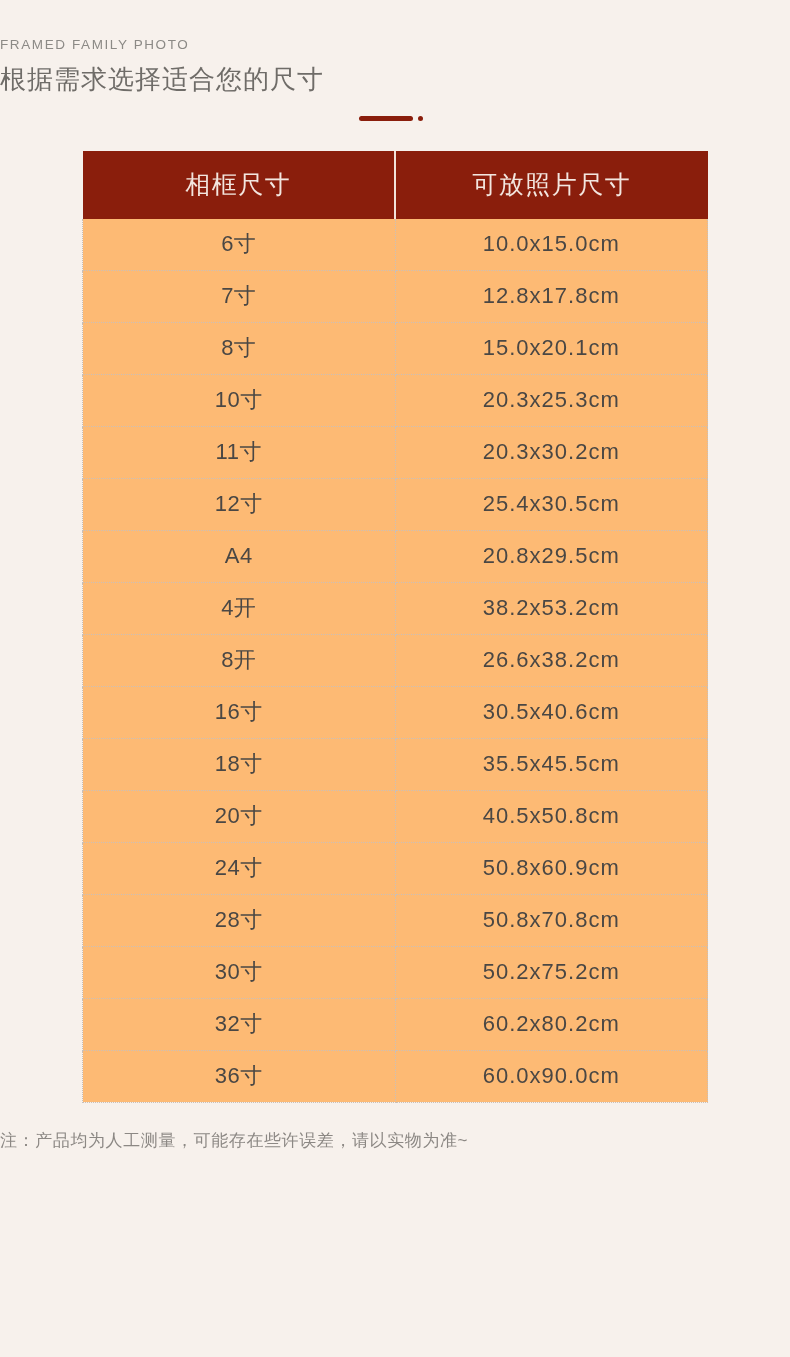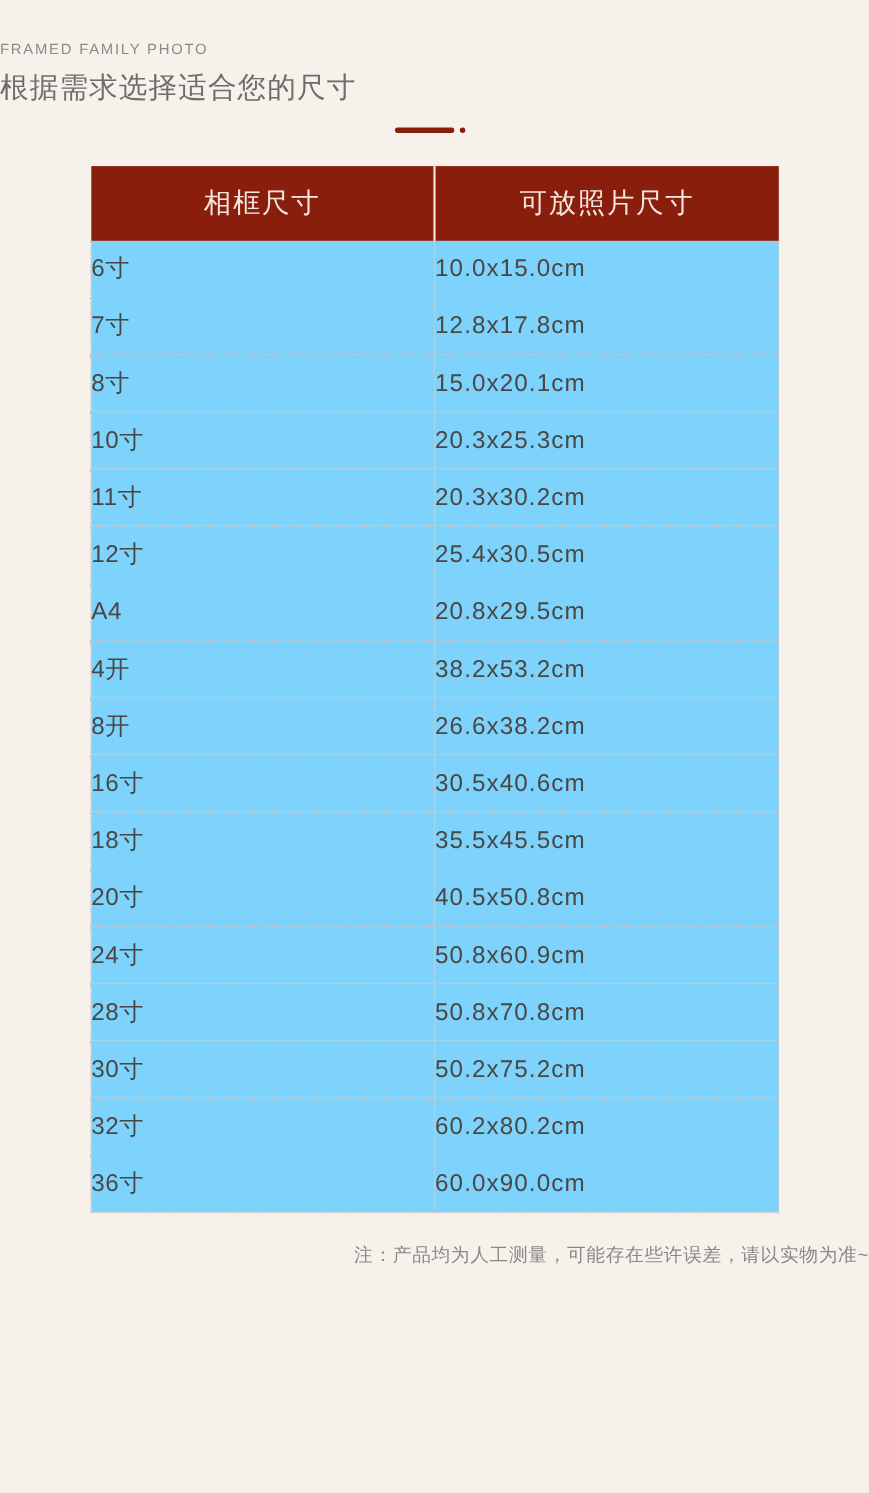--- a/index.html
+++ b/index.html
@@ -103,24 +103,24 @@
     padding: 0;
     text-align: center;
     vertical-align: middle;
     border: none;
   }
   table.size-table th.col-left {
     border-right: 2px solid #f2e3da;
   }
 
   table.size-table td {
-    background: #7dd3fc;
+    background: #fdba74;
     height: 51px;
     padding: 0;
-    text-align: left;
+    text-align: center;
     vertical-align: middle;
     font-size: 22px;
     font-weight: 400;
     color: #4a4744;
     letter-spacing: 0.5px;
     border-bottom: 1px dotted #c9bfb8;
     border-left: 1px dotted #c9bfb8;
     border-right: 1px dotted #c9bfb8;
   }
 
@@ -128,21 +128,21 @@
     letter-spacing: 1px;
   }
 
   table.size-table tbody tr:last-child td {
     border-bottom: 1px dotted #c9bfb8;
   }
 
   
   .note {
     margin: 26px auto 0 auto;
-    text-align: right;
+    text-align: left;
     font-size: 17px;
     color: #8c8884;
     letter-spacing: 0.6px;
     line-height: 1.4;
   }
 </style>
 </head>
 <body>
 
 <div class="page">

